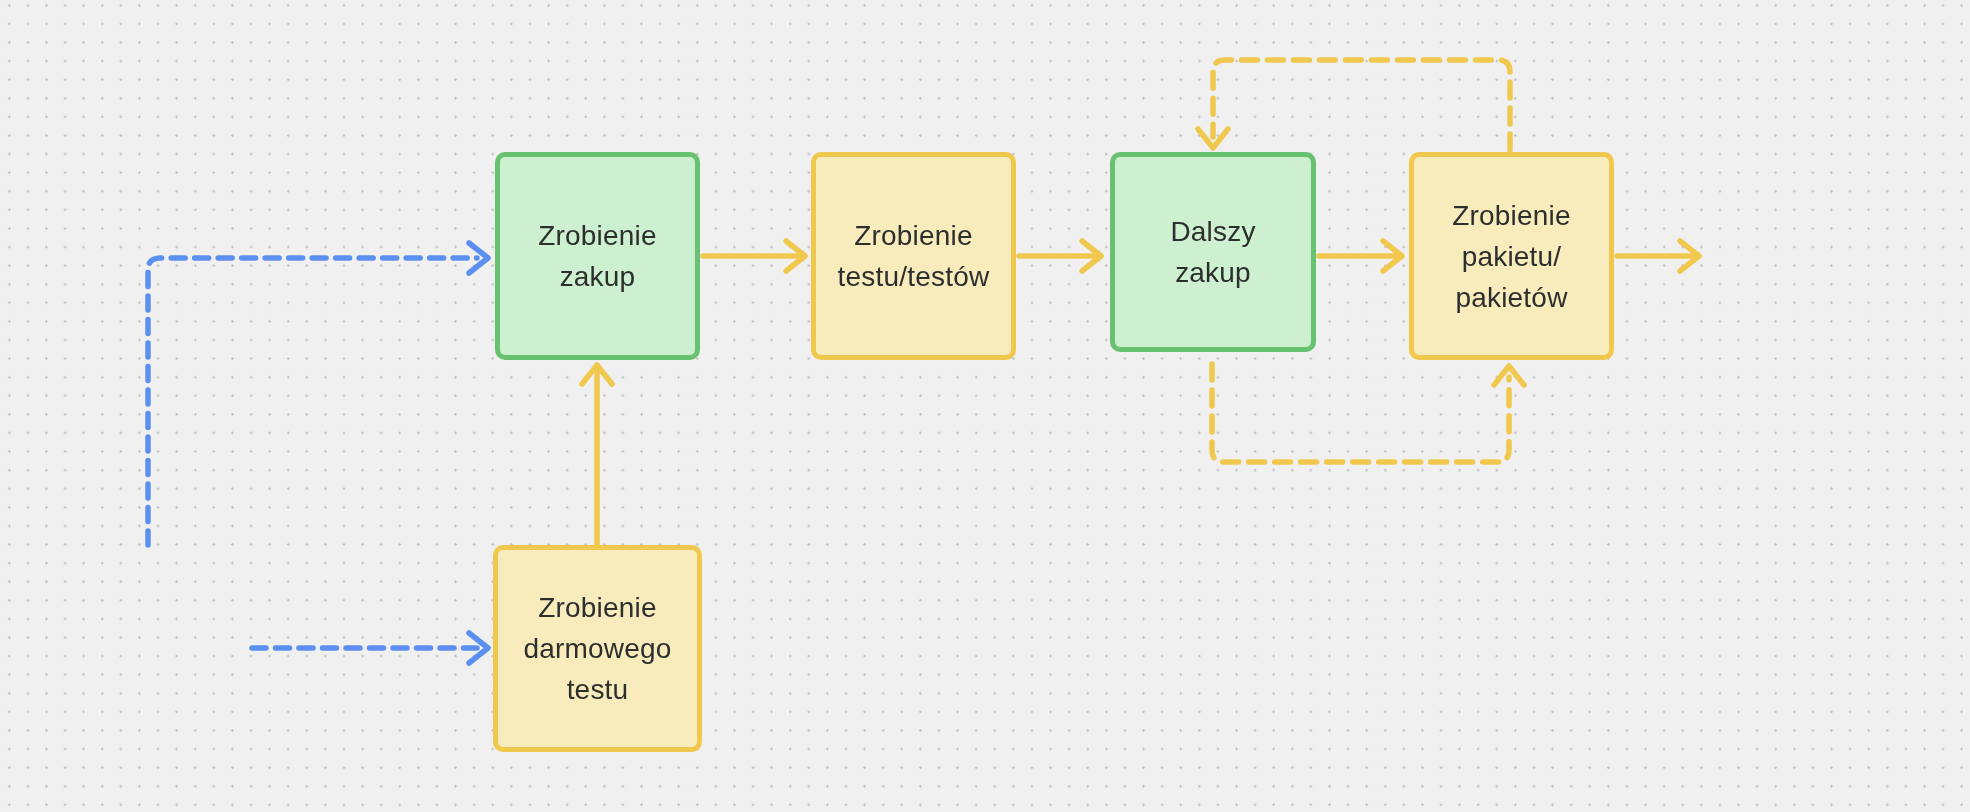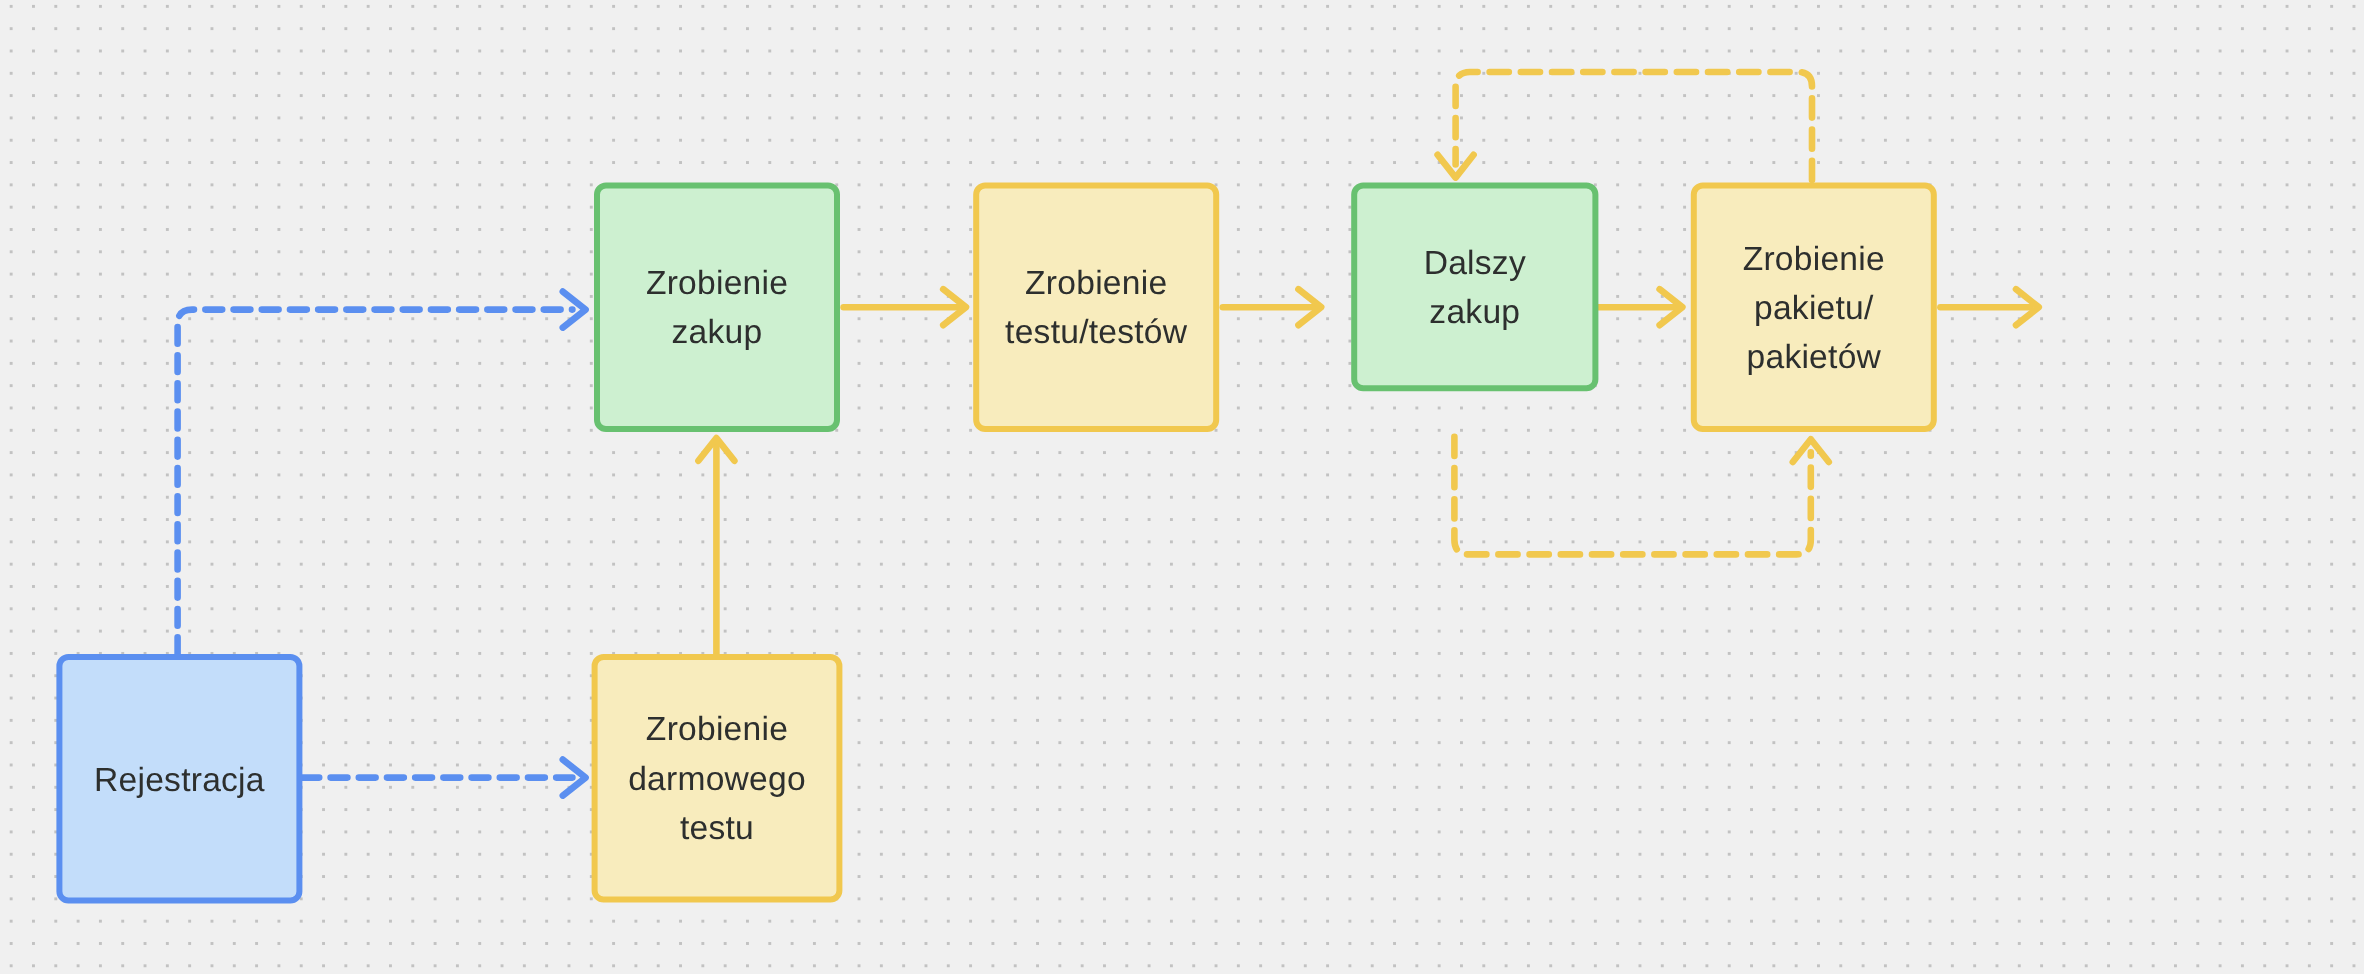--- a/index.html
+++ b/index.html
@@ -51,21 +51,21 @@
   }
   .node-blue   { background: #C3DDFA; border-color: #5B8FF0; }
   .node-green  { background: #CDF0D0; border-color: #68C170; }
   .node-yellow { background: #F8ECBD; border-color: #F1C84E; }
 
   
   .n-rejestracja { left: 47px;   top: 545px; width: 205px; height: 208px; }
   .n-darmowy     { left: 493px;  top: 545px; width: 209px; height: 207px; }
   .n-pierwszy    { left: 495px;  top: 152px; width: 205px; height: 208px; }
   .n-testu       { left: 811px;  top: 152px; width: 205px; height: 208px; }
-  .n-dalszy      { left: 1110px; top: 152px; width: 206px; height: 174px; margin-left: 16px; }
+  .n-dalszy      { left: 1110px; top: 152px; width: 206px; height: 200px; }
   .n-pakietu     { left: 1409px; top: 152px; width: 205px; height: 208px; }
   .n-edoradca    { left: 1705px; top: 153px; width: 208px; height: 207px; }
 </style>
 </head>
 <body>
 
 <div class="canvas">
 
   <svg class="edges" width="1970" height="812" viewBox="0 0 1970 812" xmlns="http://www.w3.org/2000/svg">
 
@@ -108,23 +108,20 @@
       <path class="stroke-yellow dash-yellow" d="M 1510 150 L 1510 72 Q 1510 60 1498 60 L 1225 60 Q 1213 60 1213 72 L 1213 137"></path>
       <polyline class="stroke-yellow" points="1198,129 1213,148 1228,129"></polyline>
     </g>
 
     <g>
       <path class="stroke-yellow dash-yellow" d="M 1212 364 L 1212 450 Q 1212 462 1224 462 L 1497 462 Q 1509 462 1509 450 L 1509 377"></path>
       <polyline class="stroke-yellow" points="1494,385 1509,366 1524,385"></polyline>
     </g>
   </svg>
 
-  <div class="node node-blue n-rejestracja">
-    <span>Rejestracja</span>
-  </div>
 
   <div class="node node-yellow n-darmowy">
     <span>Zrobienie
 darmowego
 testu</span>
   </div>
 
   <div class="node node-green n-pierwszy">
     <span>Zrobienie
 zakup</span>

